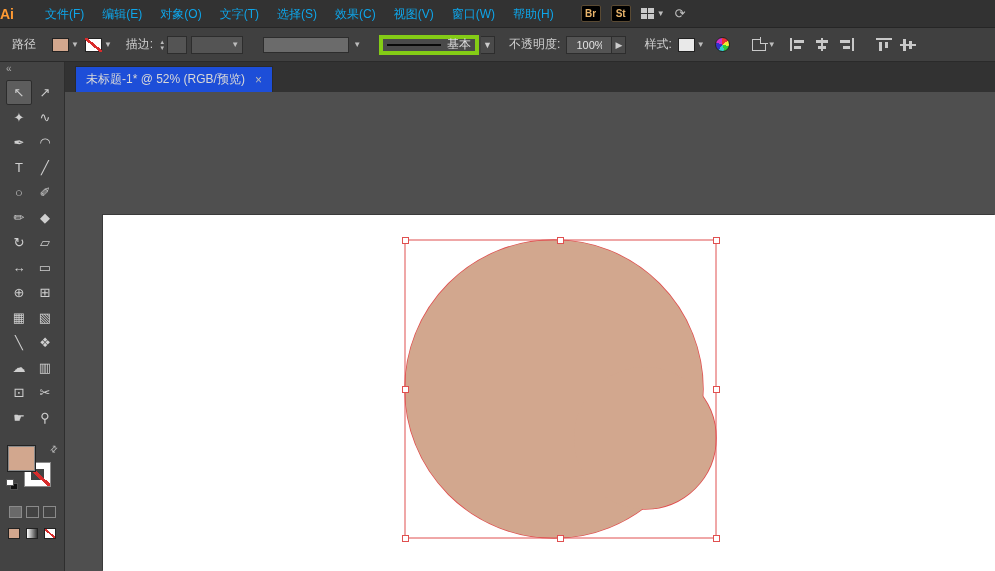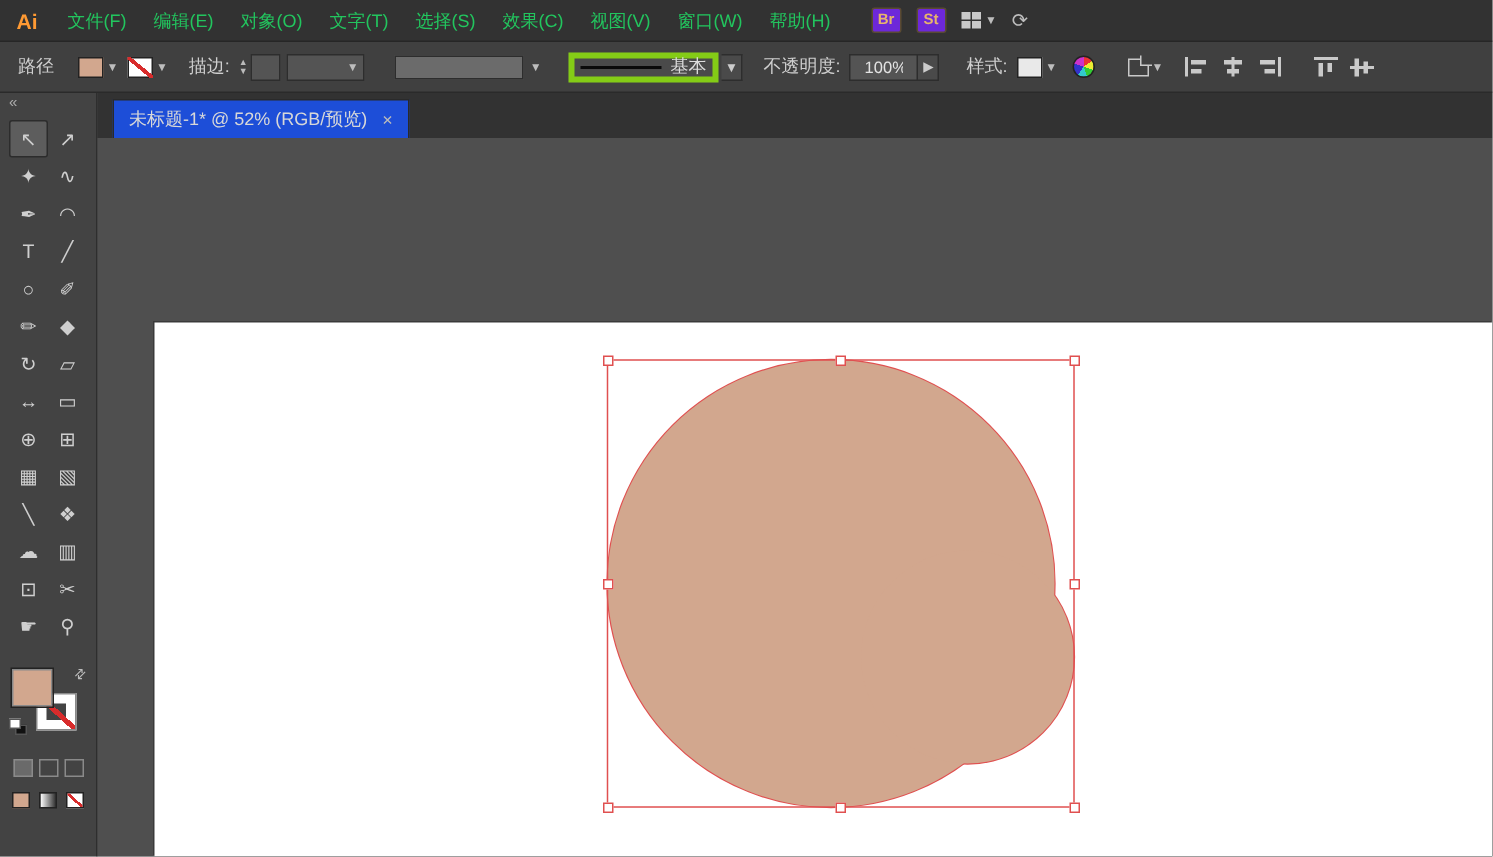--- a/index.html
+++ b/index.html
@@ -2,24 +2,24 @@
 <html><head>
 <meta charset="utf-8">
 <style>
   * { box-sizing: border-box; margin: 0; padding: 0; }
   html,body { width: 995px; height: 571px; overflow: hidden; }
   body { font-family: "Liberation Sans", "DejaVu Sans", sans-serif; font-size: 12px; color: #d2d2d2; background:#4f4f4f; }
   .app { position: relative; width: 995px; height: 571px; display: flex; flex-direction: column; }
 
   
   .menubar { height: 28px; background:#323232; display:flex; align-items:center; flex: 0 0 auto; border-bottom:1px solid #262626;}
-  .logo { width: 36px; text-align:center; font-weight:bold; font-size:14px; color:#ff9a33; }
-  .menu-item { padding: 0 9px; line-height:28px; cursor: default; color:#22c55e;}
+  .logo { width: 36px; font-weight:bold; font-size:14px; color:#ff9a33; }
+  .menu-item { padding: 0 9px; line-height:28px; cursor: default; color:#0ea5e9;}
   .mb-right { display:flex; align-items:center; gap:10px; margin-left:18px; }
-  .badge { width:20px; height:17px; font-size:10px; font-weight:bold; display:flex; align-items:center; justify-content:center; border:1px solid #5a4a33; border-radius:2px; background:#6d28d9; color:#e8b46b;}
+  .badge { width:20px; height:17px; font-size:10px; font-weight:bold; display:flex; align-items:center; justify-content:center; border:1px solid #5a4a33; border-radius:2px; background:#000000; color:#e8b46b;}
   .ws-icon { display:flex; align-items:center; gap:3px; color:#bbb; }
   .ws-squares { display:grid; grid-template-columns:6px 6px; grid-gap:1px; }
   .ws-squares i { display:block; width:6px; height:5px; background:#c9c9c9; }
   .caret { font-size:8px; color:#bdbdbd; }
   .sync-icon { color:#bdbdbd; font-size:13px; }
 
   
   .controlbar { height: 34px; background:#404040; border-bottom:1px solid #2a2a2a; display:flex; align-items:center; flex:0 0 auto; padding-left:12px; }
   .cb-label { color:#cfcfcf; margin-right:6px; white-space:nowrap; }
   .combo { display:flex; align-items:center; gap:2px; margin-right:6px; }

